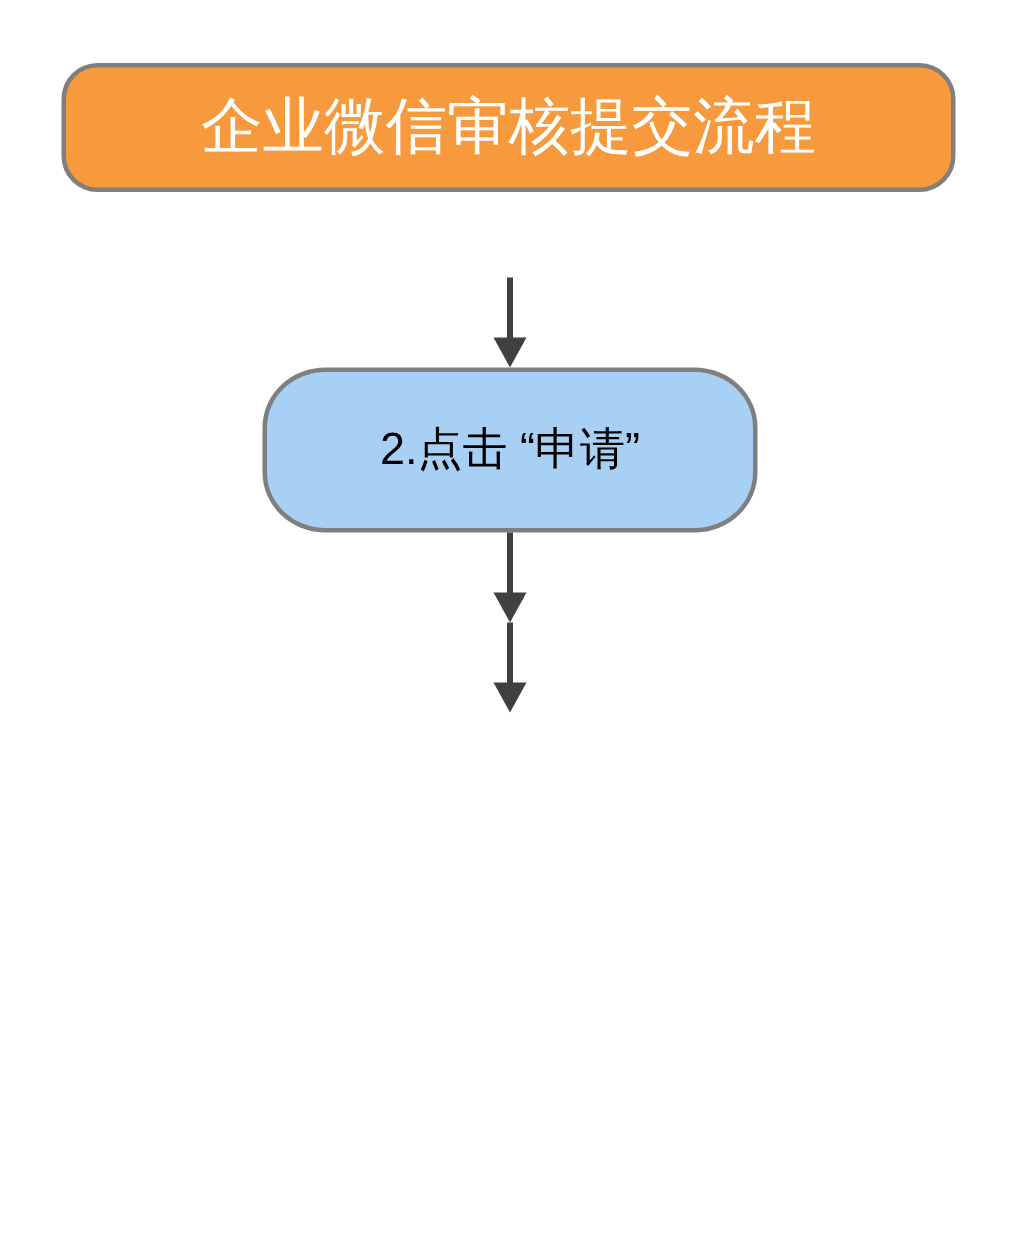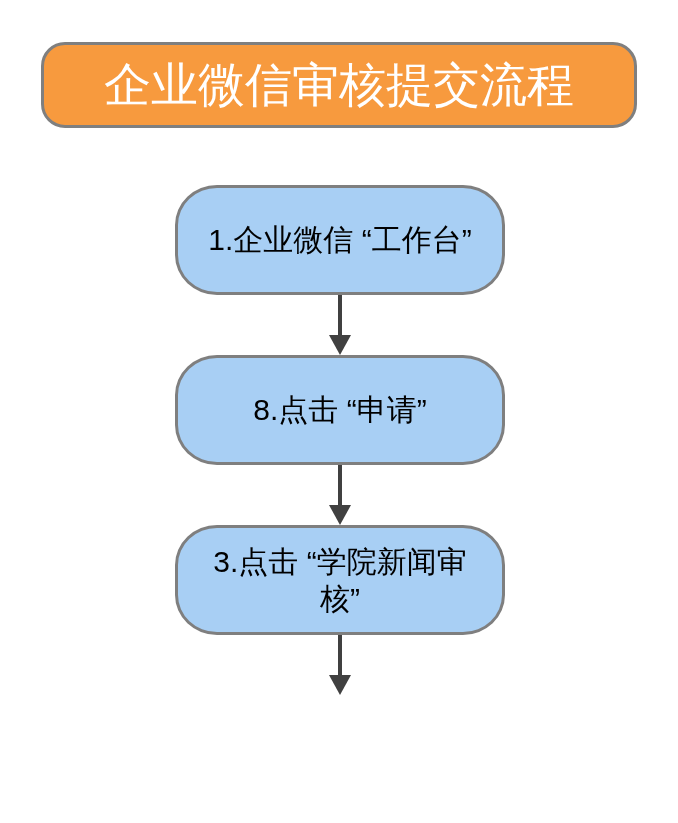--- a/index.html
+++ b/index.html
@@ -25,21 +25,21 @@
     box-sizing: border-box;
     background: #F79A3E;
     border: 3px solid #7F7F7F;
     border-radius: 24px;
     display: flex;
     align-items: center;
     justify-content: center;
   }
   .title-text {
     color: #ffffff;
-    font-size: 47px;
+    font-size: 41px;
     line-height: 1.05;
     letter-spacing: 0px;
     white-space: nowrap;
   }
 
   
   .flow {
     position: absolute;
     left: 175px;
     top: 185px;
@@ -96,41 +96,35 @@
 </style>
 </head>
 <body>
 
 <div class="title-banner">
   <div class="title-text">企业微信审核提交流程</div>
 </div>
 
 <div class="flow">
 
+
+  <div class="connector">
+    <div class="shaft"></div>
+    <div class="head"></div>
+  </div>
+
   <div class="node">
-    <span class="node-label">1.企业微信 “工作台”</span>
+    <span class="node-label">2.点击 “申请”</span>
   </div>
 
   <div class="connector">
     <div class="shaft"></div>
     <div class="head"></div>
   </div>
 
-  <div class="node">
-    <span class="node-label">8.点击 “申请”</span>
-  </div>
-
-  <div class="connector">
-    <div class="shaft"></div>
-    <div class="head"></div>
-  </div>
-
-  <div class="node">
-    <span class="node-label">3.点击 “学院新闻审核”</span>
-  </div>
 
   <div class="connector">
     <div class="shaft"></div>
     <div class="head"></div>
   </div>
 
 
 </div>
 
 </body></html>

